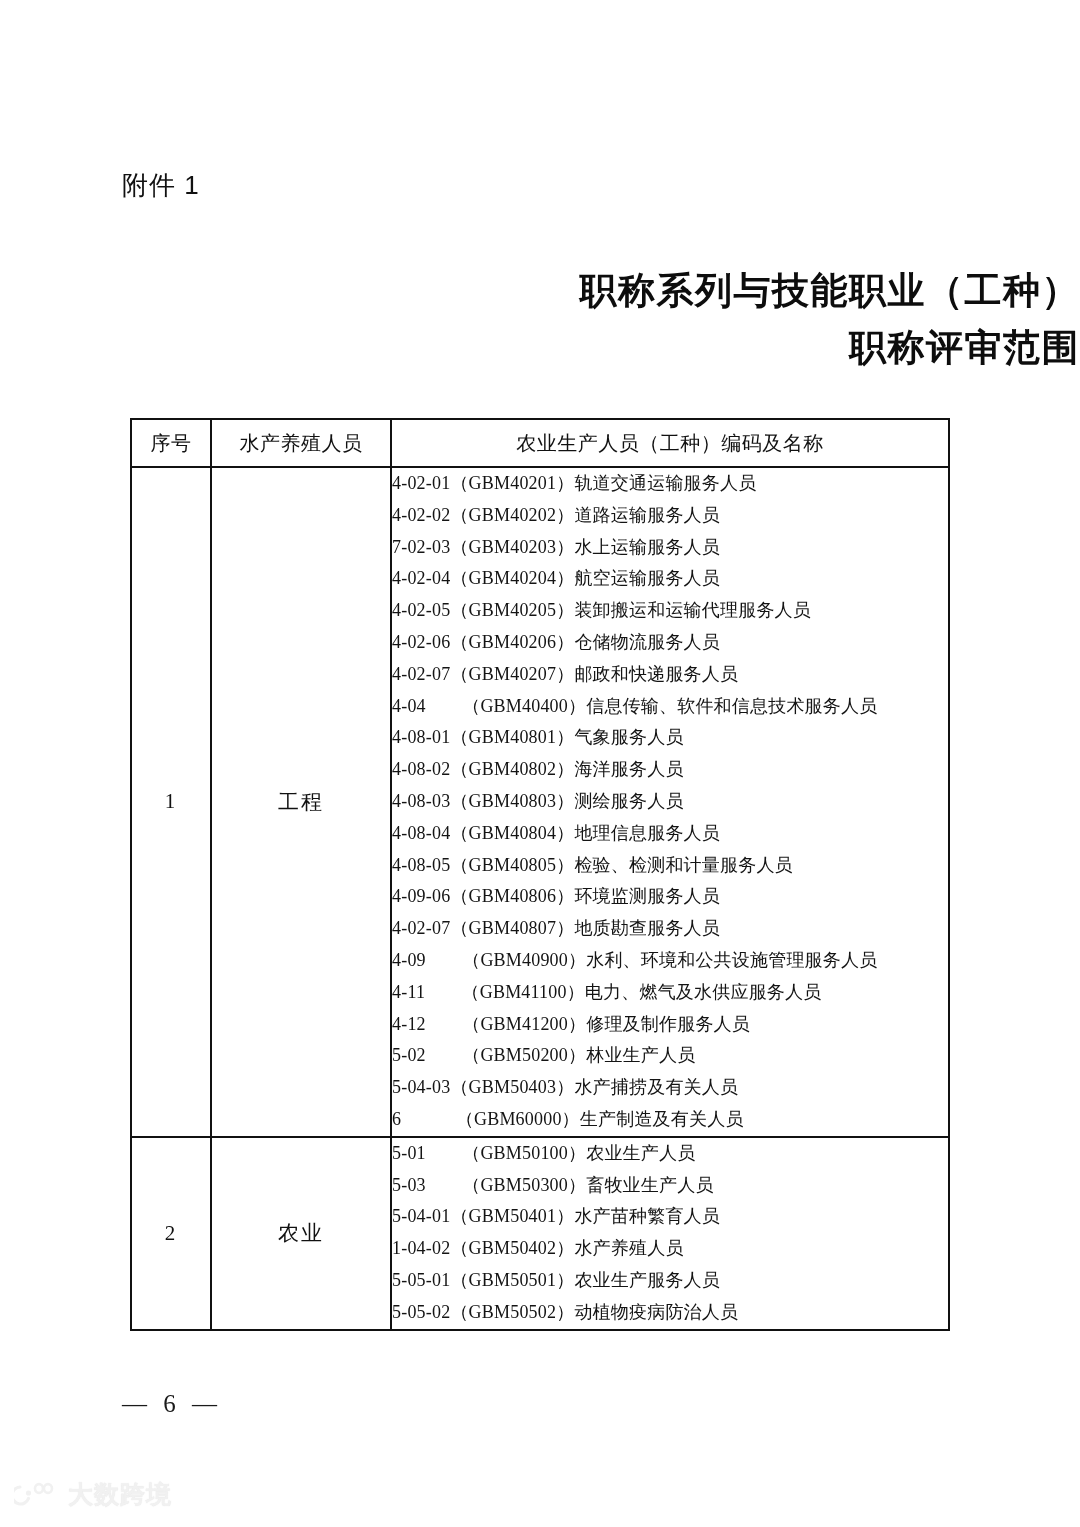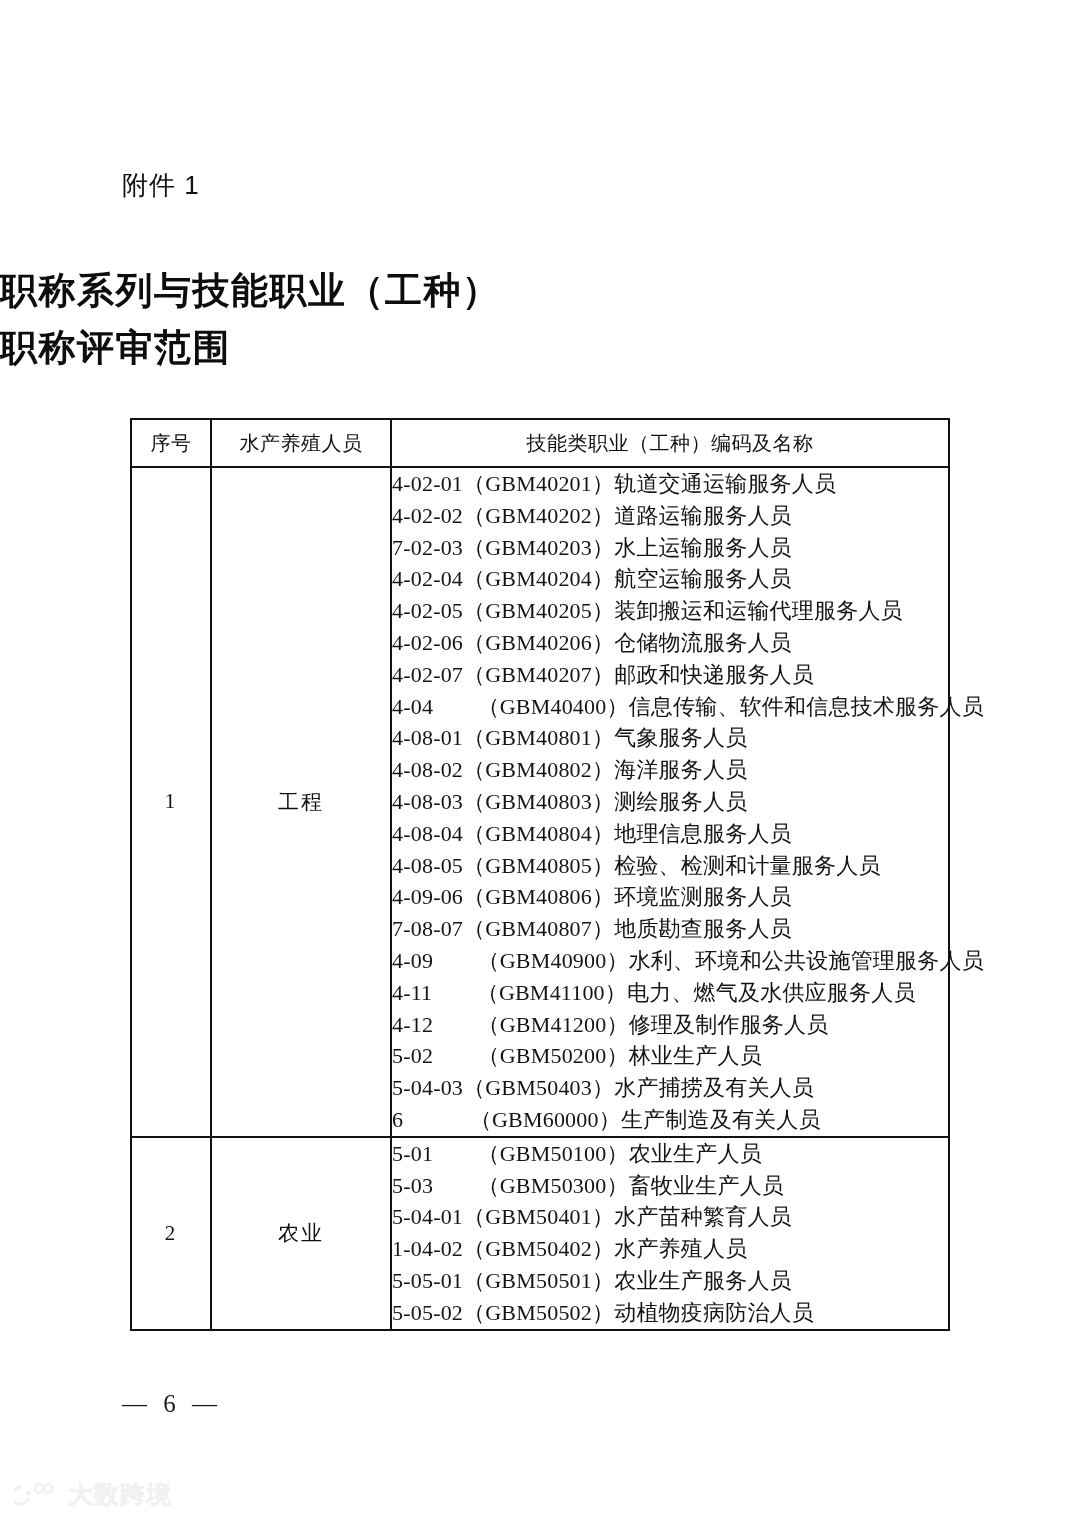--- a/index.html
+++ b/index.html
@@ -35,21 +35,21 @@
     color: #111111;
     white-space: nowrap;
   }
 
   
   .doc-title {
     position: absolute;
     left: 0;
     top: 262px;
     width: 1080px;
-    text-align: left;
+    text-align: right;
     font-family: "Liberation Serif", "DejaVu Serif", serif;
     font-weight: bold;
     font-size: 37px;
     line-height: 57px;
     letter-spacing: 1.5px;
     color: #0d0d0d;
   }
   .doc-title .line { display: block; }
 
   
@@ -88,21 +88,21 @@
     letter-spacing: 2px;
     color: #111111;
   }
 
   .occ-cell {
     padding: 12px 0 12px 10px;
     vertical-align: top;
   }
 
   .occ-line {
-    font-size: 22px;
+    font-size: 18px;
     line-height: 31.8px;
     white-space: pre;
     color: #141414;
     letter-spacing: 0.2px;
   }
 
   
   .page-number {
     position: absolute;
     left: 122px;
@@ -153,21 +153,21 @@
   <table class="catalog-table">
     <colgroup>
       <col class="col-seq">
       <col class="col-scope">
       <col class="col-occ">
     </colgroup>
     <thead>
       <tr>
         <th class="hdr-cell">序号</th>
         <th class="hdr-cell">水产养殖人员</th>
-        <th class="hdr-cell">技能类职业（工种）编码及名称</th>
+        <th class="hdr-cell">农业生产人员（工种）编码及名称</th>
       </tr>
     </thead>
     <tbody>
       <tr>
         <td class="seq-cell">1</td>
         <td class="scope-cell">工程</td>
         <td class="occ-cell">
           <div class="occ-line">4-02-01（GBM40201）轨道交通运输服务人员</div>
           <div class="occ-line">4-02-02（GBM40202）道路运输服务人员</div>
           <div class="occ-line">7-02-03（GBM40203）水上运输服务人员</div>
@@ -175,21 +175,21 @@
           <div class="occ-line">4-02-05（GBM40205）装卸搬运和运输代理服务人员</div>
           <div class="occ-line">4-02-06（GBM40206）仓储物流服务人员</div>
           <div class="occ-line">4-02-07（GBM40207）邮政和快递服务人员</div>
           <div class="occ-line">4-04　　（GBM40400）信息传输、软件和信息技术服务人员</div>
           <div class="occ-line">4-08-01（GBM40801）气象服务人员</div>
           <div class="occ-line">4-08-02（GBM40802）海洋服务人员</div>
           <div class="occ-line">4-08-03（GBM40803）测绘服务人员</div>
           <div class="occ-line">4-08-04（GBM40804）地理信息服务人员</div>
           <div class="occ-line">4-08-05（GBM40805）检验、检测和计量服务人员</div>
           <div class="occ-line">4-09-06（GBM40806）环境监测服务人员</div>
-          <div class="occ-line">7-08-07（GBM40807）地质勘查服务人员</div>
+          <div class="occ-line">4-02-07（GBM40807）地质勘查服务人员</div>
           <div class="occ-line">4-09　　（GBM40900）水利、环境和公共设施管理服务人员</div>
           <div class="occ-line">4-11　　（GBM41100）电力、燃气及水供应服务人员</div>
           <div class="occ-line">4-12　　（GBM41200）修理及制作服务人员</div>
           <div class="occ-line">5-02　　（GBM50200）林业生产人员</div>
           <div class="occ-line">5-04-03（GBM50403）水产捕捞及有关人员</div>
           <div class="occ-line">6　　　（GBM60000）生产制造及有关人员</div>
         </td>
       </tr>
       <tr>
         <td class="seq-cell">2</td>

